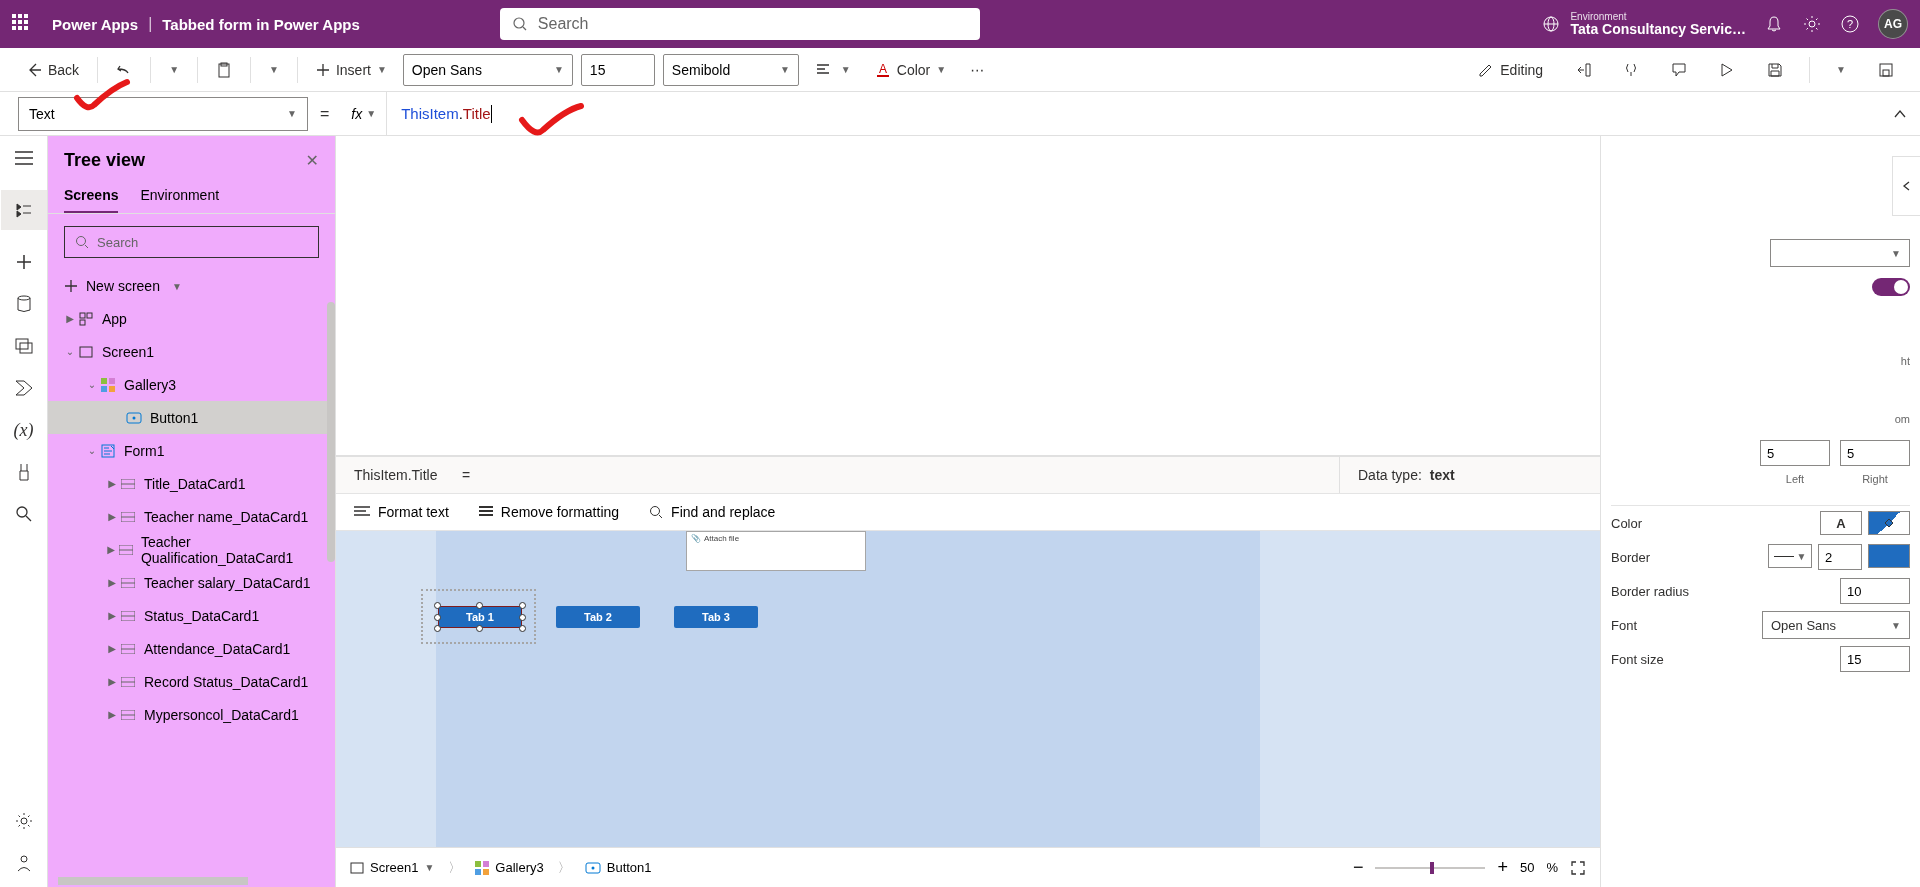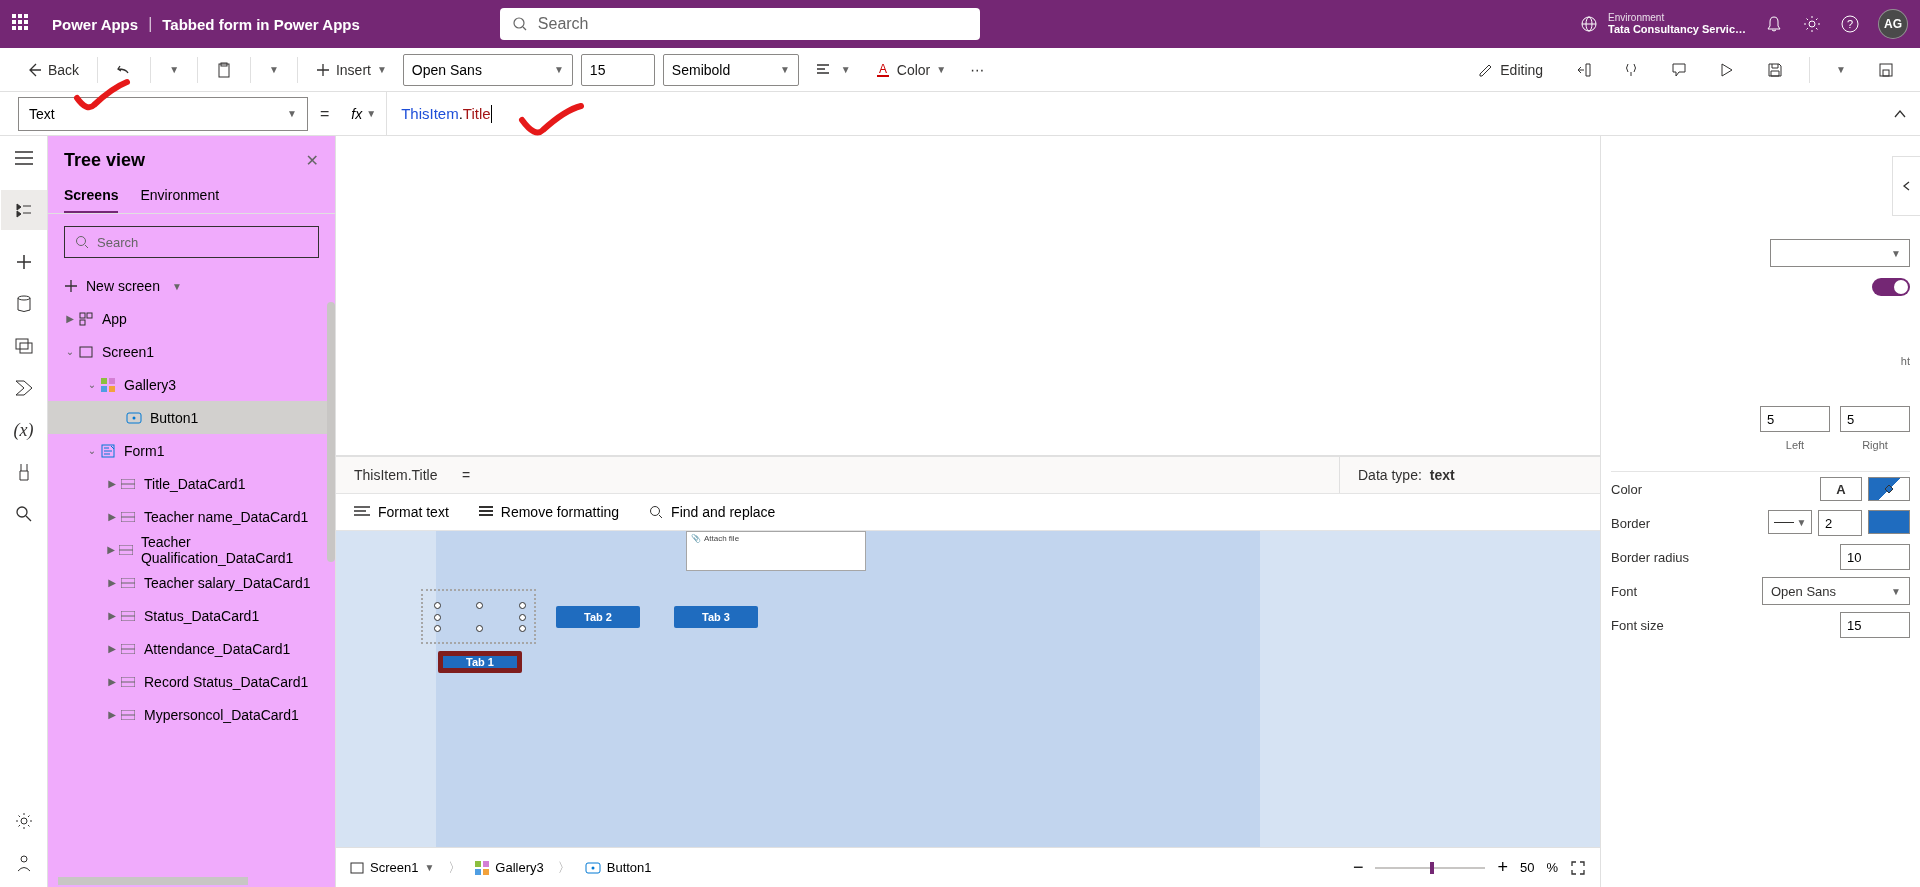--- a/index.html
+++ b/index.html
@@ -8,21 +8,21 @@
 .header-bar { height: 48px; background: #742774; display: flex; align-items: center; color: white; padding: 0 12px; }
 .waffle { width: 20px; height: 20px; display: grid; grid-template-columns: repeat(3,4px); grid-template-rows: repeat(3,4px); gap: 2px; margin-right: 20px; cursor: pointer; }
 .waffle span { background: white; }
 .app-title { font-size: 15px; font-weight: 600; }
 .app-sep { margin: 0 10px; opacity: 0.7; }
 .global-search { flex: 0 0 480px; margin-left: 140px; background: white; border-radius: 4px; height: 32px; display: flex; align-items: center; padding: 0 12px; color: #666; }
 .header-right { margin-left: auto; display: flex; align-items: center; gap: 18px; }
 .env-block { display: flex; align-items: center; gap: 10px; }
 .env-text { line-height: 1.1; }
 .env-label { font-size: 10px; opacity: 0.85; }
-.env-name { font-size: 11px; font-weight: 600; }
+.env-name { font-size: 14px; font-weight: 600; }
 .header-icon { width: 20px; height: 20px; cursor: pointer; display: flex; align-items: center; justify-content: center; }
 .avatar { width: 30px; height: 30px; border-radius: 50%; background: #4a4a4a; border: 1px solid rgba(255,255,255,0.4); display: flex; align-items: center; justify-content: center; font-size: 12px; font-weight: 600; }
 
 .toolbar { height: 44px; background: white; border-bottom: 1px solid #e0e0e0; display: flex; align-items: center; padding: 0 18px; gap: 8px; }
 .toolbar .btn { display: flex; align-items: center; gap: 6px; padding: 6px 8px; cursor: pointer; font-size: 14px; color: #323130; }
 .toolbar .sep { width: 1px; height: 26px; background: #e0e0e0; margin: 0 2px; }
 .toolbar select, .toolbar .dropdown { height: 32px; border: 1px solid #8a8886; border-radius: 2px; padding: 0 8px; font-size: 14px; background: white; display: flex; align-items: center; justify-content: space-between; gap: 8px; }
 .toolbar .font-family { width: 170px; }
 .toolbar .font-size { width: 74px; }
 .toolbar .font-weight { width: 136px; }
@@ -70,21 +70,21 @@
 .formula-help { border-top: 1px solid #e0e0e0; display: flex; font-size: 14px; color: #323130; }
 .help-left { padding: 10px 18px; display: flex; gap: 12px; flex: 1; border-right: 1px solid #e0e0e0; }
 .help-right { padding: 10px 18px; width: 260px; }
 .formula-actions { border-top: 1px solid #e4e4e4; border-bottom: 1px solid #e4e4e4; display: flex; gap: 30px; padding: 10px 18px; font-size: 14px; background: white; }
 .formula-actions .action { display: flex; align-items: center; gap: 8px; cursor: pointer; }
 
 .canvas-content { flex: 1; background: #d6e3f3; margin: 0; position: relative; overflow: hidden; }
 .form-editor-box { position: absolute; top: 0; left: 350px; width: 180px; height: 40px; background: white; border: 1px solid #a6a6a6; font-size: 8px; color: #333; padding: 2px 4px; display:flex; align-items:flex-start; }
 .gallery-sel { position: absolute; top: 58px; left: 85px; width: 115px; height: 55px; border: 2px dotted #a6a6a6; }
 .tab-btn { position: absolute; height: 22px; width: 84px; background: #1f6cbf; color: white; font-size: 11px; font-weight: 600; display: flex; align-items: center; justify-content: center; border-radius: 2px; top: 75px; }
-.tab-btn.t1 { left: 102px; border: 5px solid #7f1d1d; margin-top: 45px; }
+.tab-btn.t1 { left: 102px; border: 1px solid #7f1d1d; }
 .tab-btn.t2 { left: 220px; }
 .tab-btn.t3 { left: 338px; }
 .sel-handles { position: absolute; }
 .sel-handles .h { position: absolute; width: 7px; height: 7px; background: white; border: 1px solid #333; border-radius: 50%; }
 
 .right-panel { width: 320px; background: white; border-left: 1px solid #e0e0e0; overflow: hidden; position: relative; padding: 6px 10px; font-size: 13px; color: #323130; }
 .right-panel .row { display: flex; align-items: center; justify-content: space-between; height: 34px; }
 .right-panel .mini-input { width: 70px; height: 26px; border: 1px solid #8a8886; padding: 0 6px; font-size: 13px; }
 .right-panel .wide-input { flex:1; margin-left: 12px; height: 28px; border: 1px solid #8a8886; padding: 0 8px; font-size: 13px; display:flex; align-items:center; justify-content:space-between; }
 .right-panel .mini-label { font-size: 11px; color: #666; text-align: center; }
@@ -643,20 +643,23 @@
       </div>
     <div class="row">
         <div style="flex:1"></div>
         <div class="toggle"></div>
       </div>
     <div style="height:40px;"></div>
     <div class="row" style="justify-content:flex-end;">
         <span style="font-size:11px;color:#666;">ht</span>
       </div>
     <div style="height:24px;"></div>
+    <div class="row" style="justify-content:flex-end;">
+        <span style="font-size:11px;color:#666;">om</span>
+      </div>
     <div class="row" style="justify-content:flex-end; gap:10px;">
       <input class="mini-input" value="5" style="">
       <input class="mini-input" value="5" style="">
     </div>
     <div class="row" style="justify-content:flex-end; gap:10px; height:18px;">
       <div class="mini-label" style="width:70px;">Left</div>
       <div class="mini-label" style="width:70px;">Right</div>
     </div>
     <div style="height:18px; border-bottom:1px solid #e4e4e4;"></div>
     <div class="row">

